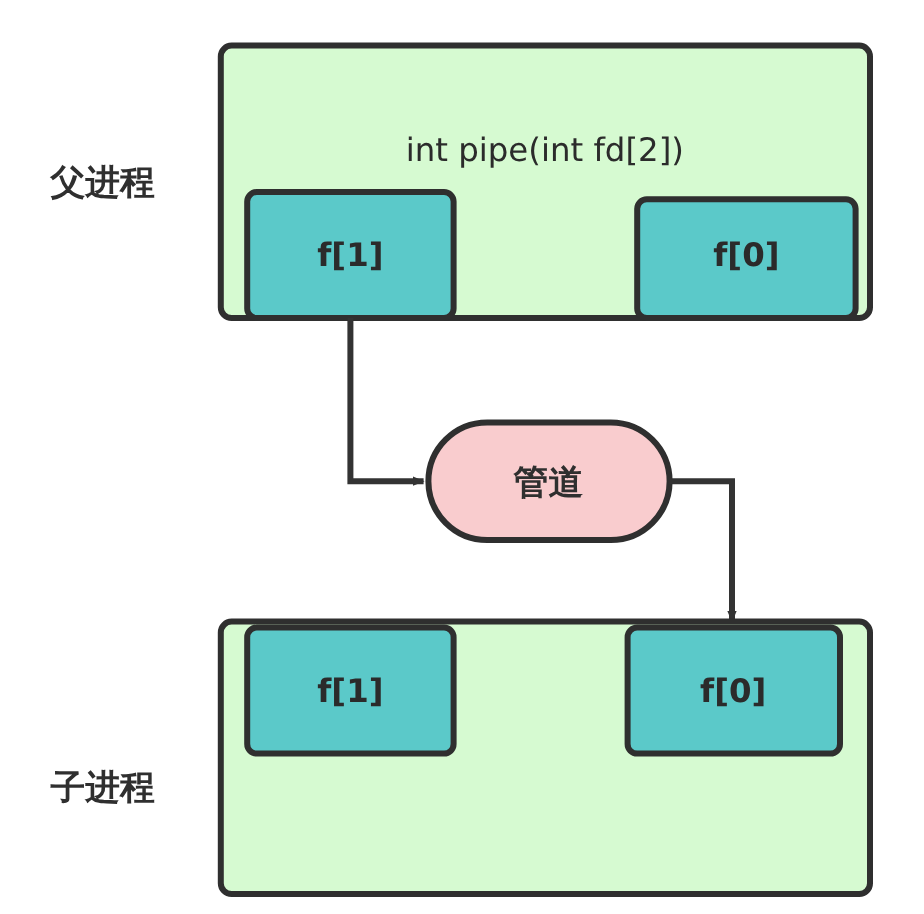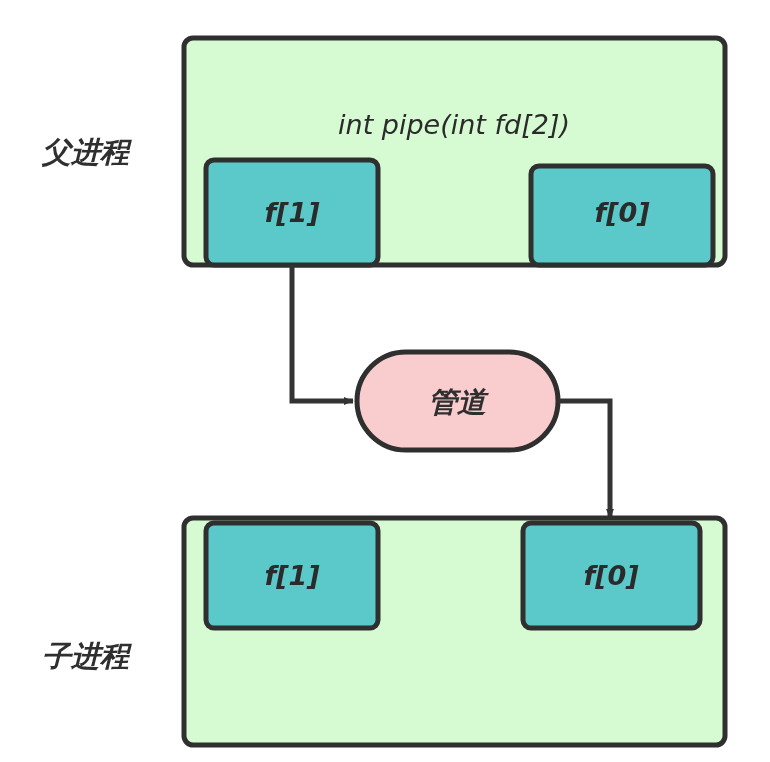--- a/index.html
+++ b/index.html
@@ -9,21 +9,20 @@
   }
   body {
     font-family: "Liberation Sans", "DejaVu Sans", sans-serif;
   }
   #stage {
     position: relative;
     width: 770px;
     height: 762px;
     background: #ffffff;
     overflow: hidden;
-    font-style: italic;
   }
   svg#diagram {
     position: absolute;
     left: 0;
     top: 0;
     width: 770px;
     height: 762px;
     display: block;
   }
   .side-label {

